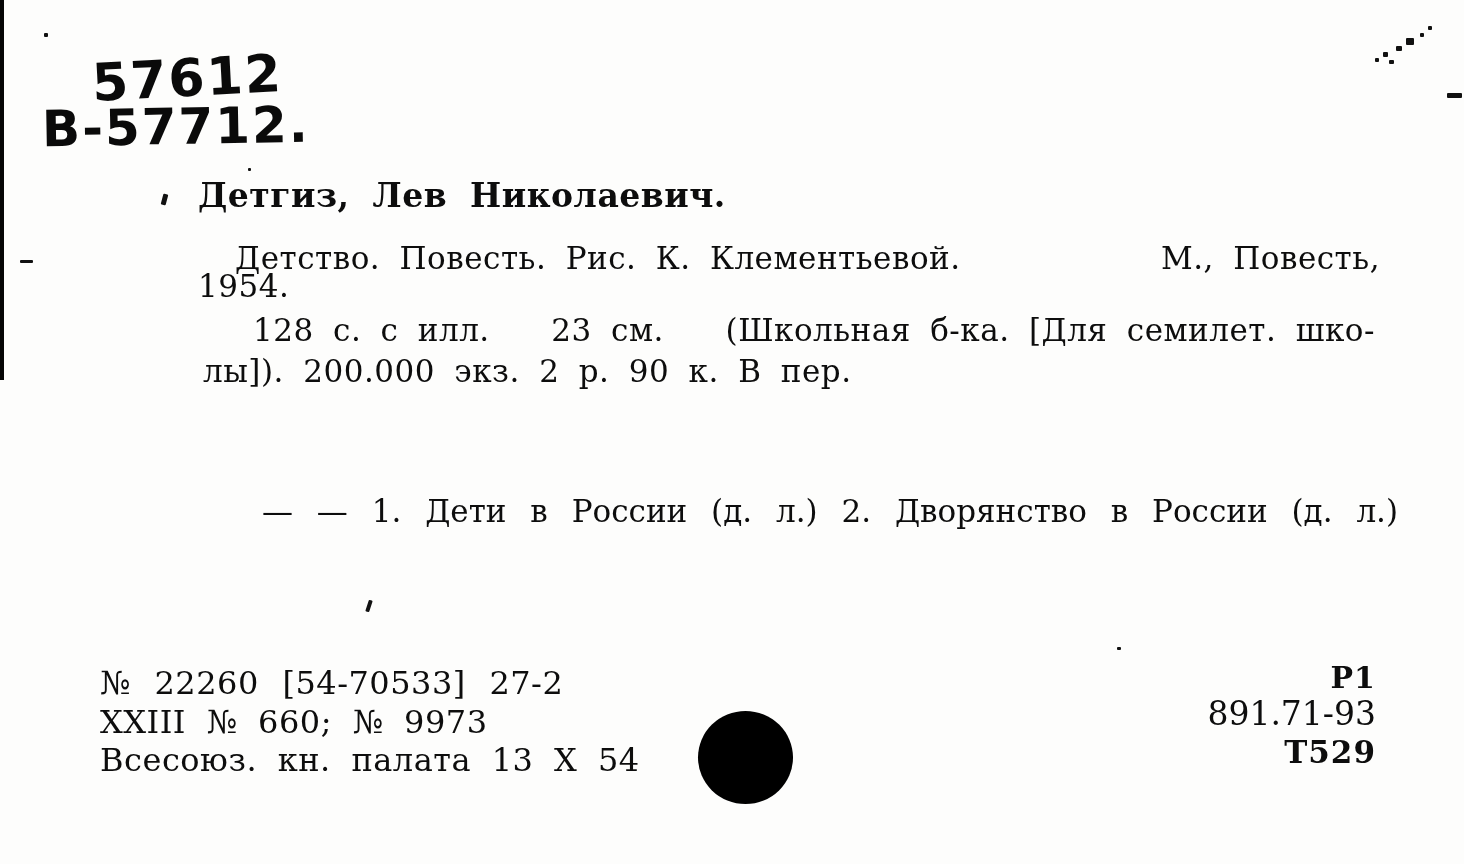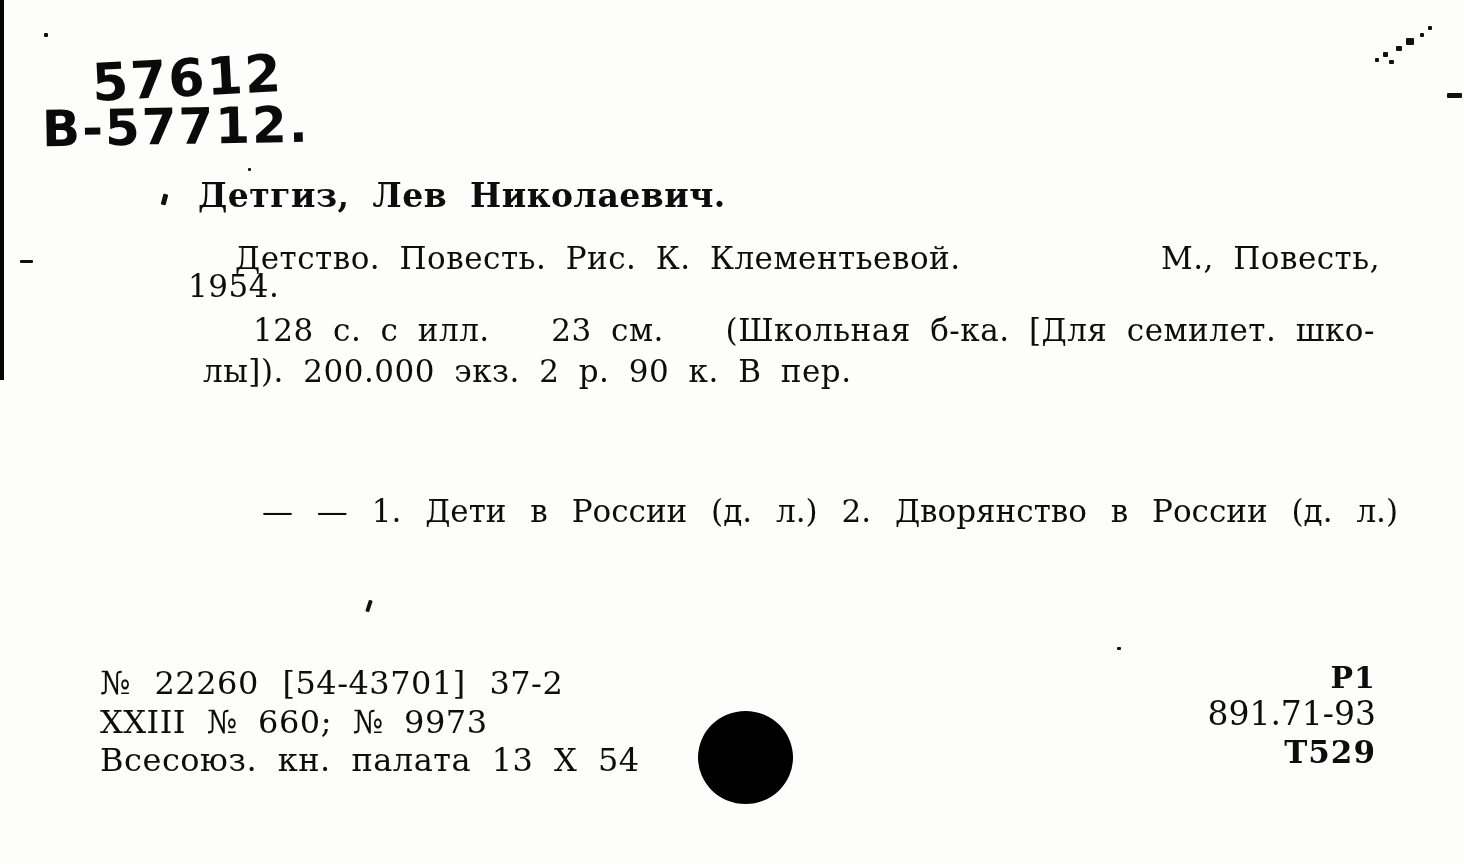--- a/index.html
+++ b/index.html
@@ -22,21 +22,21 @@
     letter-spacing: 2px;
     line-height: 1;
   }
   .hw1 { left: 92px; top: 52px; font-size: 52px; transform: rotate(-3deg); }
   .hw2 { left: 42px; top: 102px; font-size: 50px; transform: rotate(-1deg); }
 
   
   .print { font-size: 31px; line-height: 1.2; word-spacing: 9px; letter-spacing: 0.5px; white-space: nowrap; }
   .author-line { left: 198px; top: 176px; font-weight: 700; font-size: 33px; word-spacing: 11px; }
   .title-line { left: 235px; top: 223px; width: 1145px; display: flex; justify-content: space-between; margin-top: 17px; }
-  .year-line { left: 188px; top: 268px; }
+  .year-line { left: 198px; top: 268px; }
   .collation-line { left: 253px; top: 312px; width: 1122px; display: flex; justify-content: space-between; gap: 48px; }
   .series-line { left: 203px; top: 353px; }
 
   .subject-line { left: 262px; top: 493px; width: 1103px; word-spacing: 14px; font-size: 31px; white-space: nowrap; }
 
   .control-block { left: 100px; top: 664px; font-size: 32px; line-height: 1.21; letter-spacing: 0.5px; }
   .control-block .l1 { word-spacing: 13px; }
   .control-block .l2 { word-spacing: 10px; }
   .control-block .l3 { word-spacing: 10px; }
 
@@ -78,21 +78,21 @@
     <span>128 с. с илл.</span>
     <span>23 см.</span>
     <span>(Школьная б-ка. [Для семилет. шко-</span>
   </div>
 
   <div class="abs print series-line">лы]). 200.000 экз. 2 р. 90 к. В пер.</div>
 
   <div class="abs subject-line">— — 1. Дети в России (д. л.) 2. Дворянство в России (д. л.)</div>
 
   <div class="abs control-block">
-    <div class="l1">№ 22260 [54-43701] 37-2</div>
+    <div class="l1">№ 22260 [54-70533] 27-2</div>
     <div class="l2">XXIII № 660; № 9973</div>
     <div class="l3">Всесоюз. кн. палата 13 X 54</div>
   </div>
 
   <div class="abs call-block">
     <div class="call-genre">Р1</div>
     <div class="call-class">891.71-93</div>
     <div class="call-cutter">Т529</div>
   </div>
 

